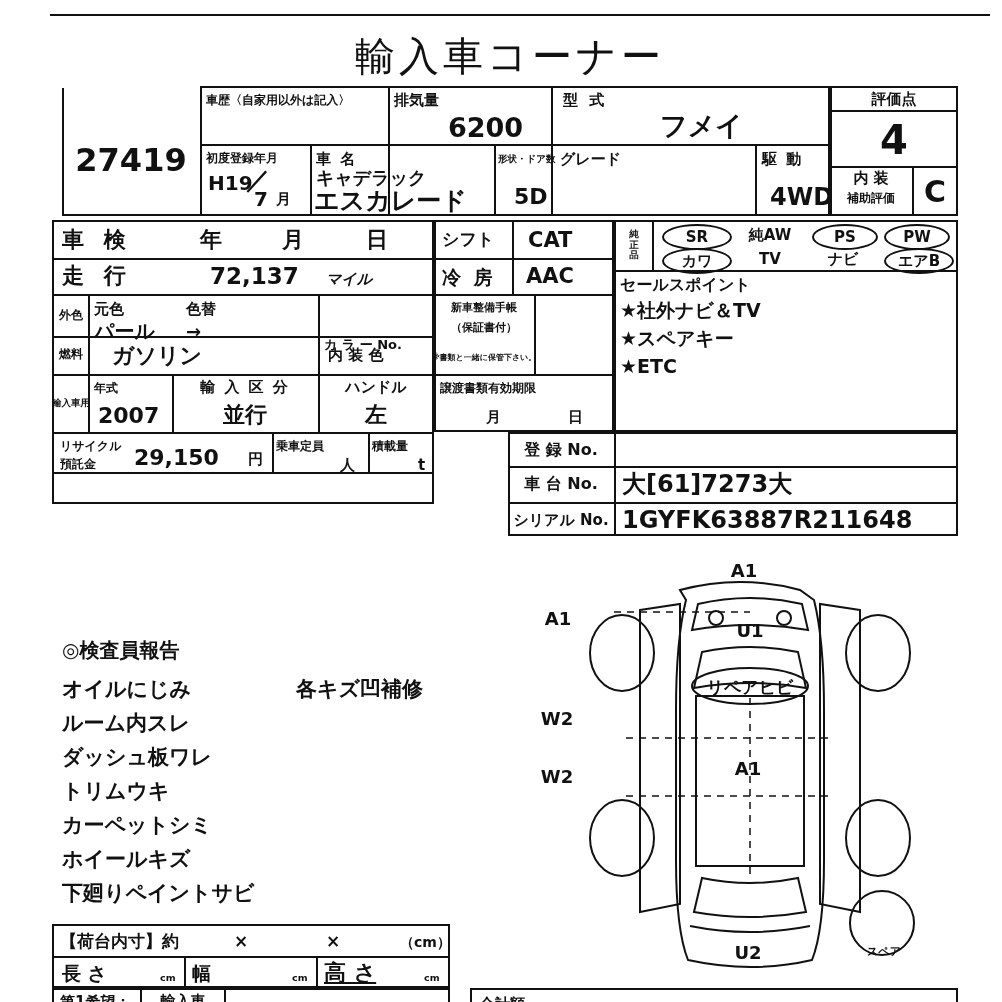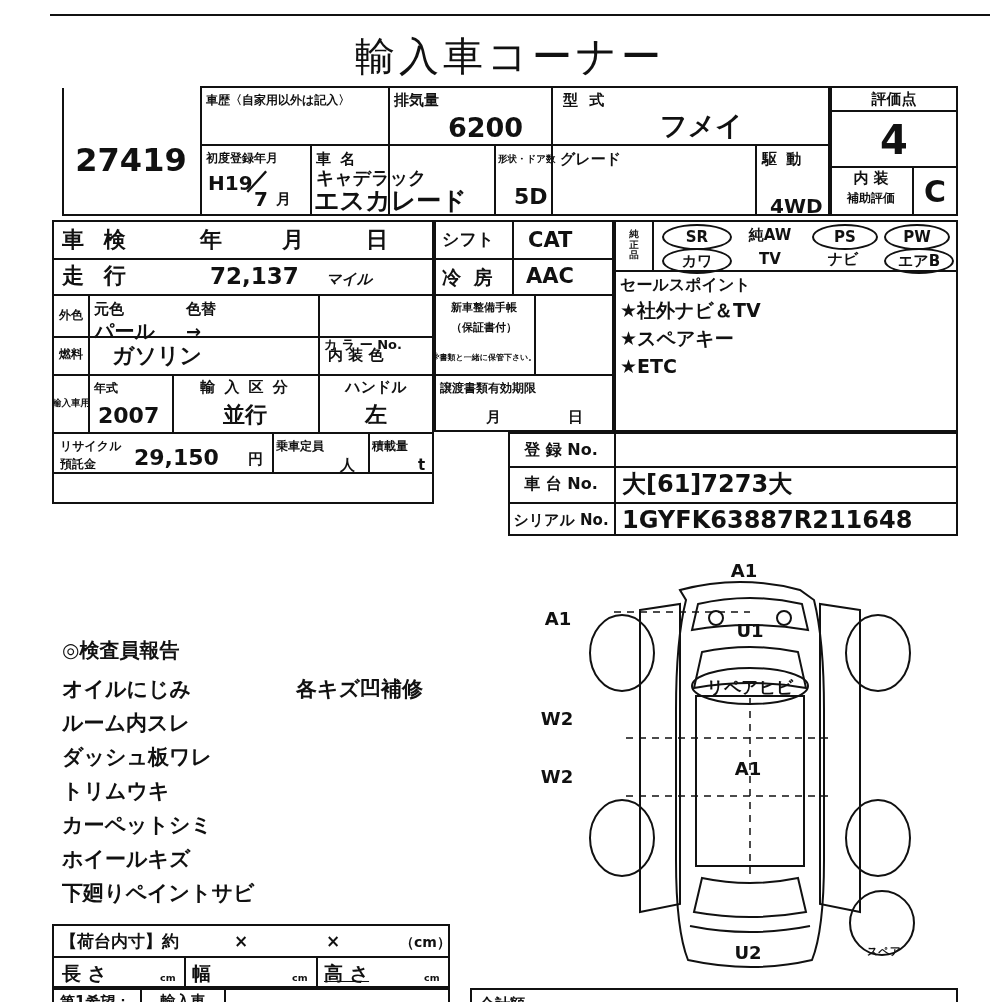--- a/index.html
+++ b/index.html
@@ -60,21 +60,21 @@
   <div class="t mid l" style="left:316px;top:168px;height:20px;font-size:18px;">キャデラック</div>
   <div class="t l" style="left:314px;top:186px;height:28px;font-size:25px;font-weight:bold;">エスカレード</div>
 
   <div class="t xxs l" style="left:498px;top:152px;height:14px;">形状・ドア数</div>
   <div class="t mid l" style="left:514px;top:186px;height:22px;font-size:22px;">5D</div>
 
   <div class="t sm l" style="left:560px;top:150px;height:18px;">グレード</div>
   <div class="t mid l" style="left:600px;top:182px;height:22px;"></div>
 
   <div class="t sm l" style="left:762px;top:150px;height:18px;letter-spacing:2px;">駆 動</div>
-  <div class="t mid l" style="left:770px;top:195px;height:22px;font-size:20px;">4WD</div>
+  <div class="t mid l" style="left:770px;top:186px;height:22px;font-size:24px;">4WD</div>
 
   <div class="box b" style="left:830px;top:86px;width:128px;height:130px;"></div>
   <div class="hline" style="left:830px;top:110px;width:128px;"></div>
   <div class="hline" style="left:830px;top:166px;width:128px;"></div>
   <div class="vline" style="left:912px;top:166px;height:50px;"></div>
   <div class="t sm c" style="left:830px;top:90px;width:128px;height:18px;">評価点</div>
   <div class="t c" style="left:830px;top:116px;width:128px;height:48px;font-size:40px;font-weight:bold;">4</div>
   <div class="t sm c" style="left:830px;top:170px;width:82px;height:16px;">内 装</div>
   <div class="t xs c" style="left:830px;top:190px;width:82px;height:16px;">補助評価</div>
   <div class="t c" style="left:912px;top:172px;width:46px;height:40px;font-size:30px;font-weight:bold;">C</div>
@@ -258,21 +258,21 @@
 
   <div class="t l" style="left:60px;top:930px;height:22px;font-size:17px;font-weight:bold;">【荷台内寸】約</div>
   <div class="t l" style="left:234px;top:930px;height:22px;font-size:17px;font-weight:bold;">×</div>
   <div class="t l" style="left:326px;top:930px;height:22px;font-size:17px;font-weight:bold;">×</div>
   <div class="t l" style="left:400px;top:932px;height:20px;font-size:14px;font-weight:bold;">（cm）</div>
 
   <div class="t l" style="left:62px;top:962px;height:22px;font-size:19px;font-weight:bold;">長 さ</div>
   <div class="t xxs l" style="left:160px;top:972px;height:12px;">cm</div>
   <div class="t l" style="left:192px;top:962px;height:22px;font-size:19px;font-weight:bold;">幅</div>
   <div class="t xxs l" style="left:292px;top:972px;height:12px;">cm</div>
-  <div class="t l" style="left:324px;top:962px;height:22px;font-size:19px;font-weight:bold;text-decoration:underline;">高 さ</div>
+  <div class="t l" style="left:324px;top:962px;height:22px;font-size:22px;font-weight:bold;text-decoration:underline;">高 さ</div>
   <div class="t xxs l" style="left:424px;top:972px;height:12px;">cm</div>
 
   <div class="box b" style="left:52px;top:988px;width:398px;height:30px;"></div>
   <div class="t l" style="left:60px;top:992px;height:20px;font-size:15px;font-weight:bold;">第1希望：</div>
   <div class="box b" style="left:140px;top:988px;width:86px;height:26px;"></div>
   <div class="t c" style="left:140px;top:990px;width:86px;height:22px;font-size:15px;font-weight:bold;">輸入車</div>
 
   <div class="box b" style="left:470px;top:988px;width:488px;height:30px;"></div>
   <div class="t l" style="left:480px;top:994px;height:20px;font-size:15px;font-weight:bold;">合計額</div>
 

